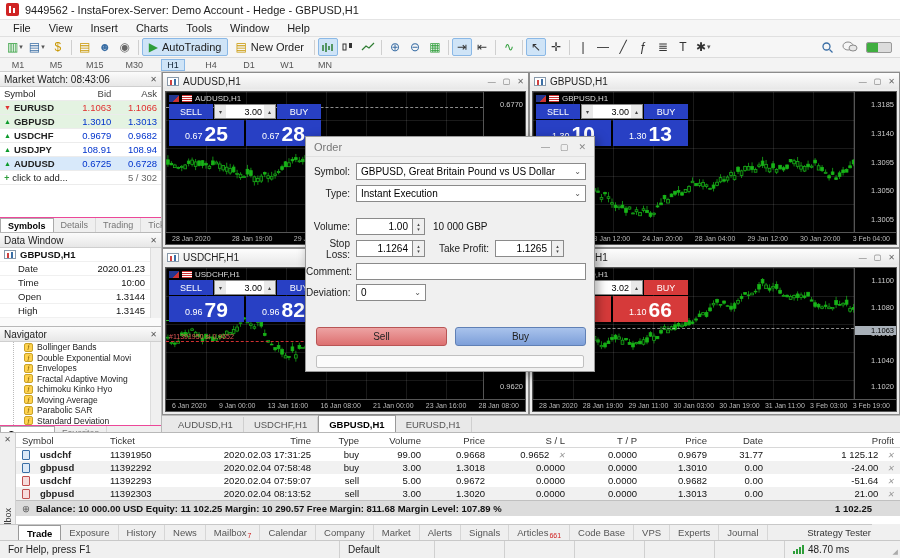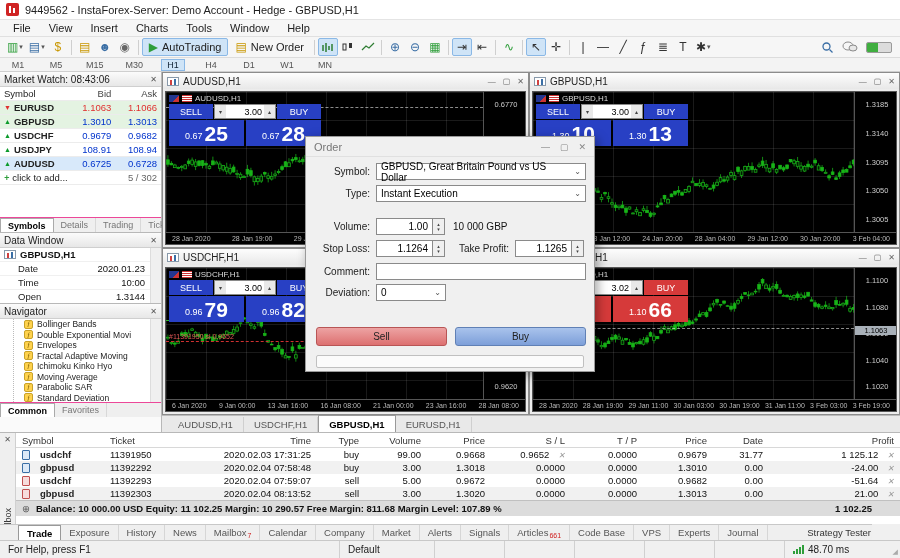--- a/index.html
+++ b/index.html
@@ -55,21 +55,21 @@
   .ptabs{position:absolute;bottom:0;left:0;right:0;height:15px;background:#efefef;border-top:1px solid #ec4899;display:flex;align-items:stretch;font-size:9px;color:#777}
   .ptab{padding:1px 7px;display:flex;align-items:center;border-right:1px solid #d8d8d8}
   .ptab.on{background:#fff;color:#000;border:1px solid #aaa;border-bottom:none;font-weight:bold}
   #mwatch{position:absolute;left:0;top:0;width:100%;height:160px;background:#fff}
   #dwin{position:absolute;left:0;top:160px;width:100%;height:86px;background:#fff;border-top:1px solid #b8b8b8}
   .dwrow{display:flex;height:14px;align-items:center;font-size:9.5px;border-bottom:1px solid #f0f0f0;padding:0 4px}
   .dwrow .lab{padding-left:14px;color:#222}
   .dwrow .val{margin-left:auto;padding-right:12px}
   .dwsym{font-weight:bold;display:flex;gap:4px;align-items:center;padding-left:4px}
   .sbar{position:absolute;right:0;top:15px;bottom:0;width:11px;background:#f0f0f0;border-left:1px solid #ddd;display:flex;flex-direction:column;justify-content:space-between;align-items:center;font-size:7px;color:#777;padding:1px 0}
-  #nav{position:absolute;left:0;top:231px;width:100%;height:114px;background:#fff;border-top:1px solid #b8b8b8}
+  #nav{position:absolute;left:0;top:254px;width:100%;height:114px;background:#fff;border-top:1px solid #b8b8b8}
   .navlist{position:absolute;top:15px;bottom:15px;left:0;right:11px;overflow:hidden;padding-left:24px}
   .navlist::before{content:"";position:absolute;left:13px;top:0;bottom:0;border-left:1px dotted #bbb}
   .navitem{display:flex;align-items:center;gap:4px;height:10.5px;font-size:8.5px;color:#222;white-space:nowrap}
   .fico{width:9px;height:9px;background:#ffd24d;border:1px solid #c8a22a;border-radius:2px;font-size:7px;font-style:italic;font-family:"Liberation Serif",serif;display:flex;align-items:center;justify-content:center;color:#7a5a00;flex:0 0 auto}
   .cwicon{width:12px;height:9px;background:#fff;border:1px solid #8899aa;position:relative;flex:0 0 auto}
   .cwicon::before{content:"";position:absolute;left:2px;top:2px;width:2px;height:5px;background:#d04040}
   .cwicon::after{content:"";position:absolute;left:6px;top:1px;width:2px;height:6px;background:#3a6ea5}
 
   
   #mdi{left:162px;top:72px;width:738px;height:343px;background:#9aa0a8}
@@ -80,21 +80,21 @@
   .w-br{left:367px;top:176px;width:371px;height:167px}
   .cwt{height:16px;display:flex;align-items:center;gap:4px;padding:0 4px;font-size:10px;color:#222;background:linear-gradient(#fdfdfd,#e8e8e8)}
   .cwb{margin-left:auto;display:flex;gap:7px;color:#666;font-size:8px;align-items:center}
   .cwc{flex:1;background:#000;margin:2px;display:flex;flex-direction:column;border:1px solid #555}
   .pw{flex:1;display:flex;min-height:0}
   .plot{flex:1;position:relative;background:#000;overflow:hidden;
     background-image:repeating-linear-gradient(to bottom,rgba(255,255,255,.10) 0 1px,transparent 1px 28px),
                      repeating-linear-gradient(to right,rgba(255,255,255,.10) 0 1px,transparent 1px 40px)}
   .plot svg{position:absolute;inset:0;width:100%;height:100%}
   .yaxis{width:42px;background:#000;border-left:1px solid #555;color:#ccc;font-size:7.5px;display:flex;flex-direction:column;justify-content:space-between;padding:8px 2px;position:relative}
-  .yaxis span{text-align:center;padding-left:3px}
+  .yaxis span{text-align:right;padding-left:3px}
   .xaxis{height:12px;background:#000;border-top:1px solid #555;color:#bbb;font-size:7px;display:flex;justify-content:space-between;align-items:center;padding:0 6px;white-space:nowrap;overflow:hidden}
   .minibar{position:absolute;left:3px;top:2px;display:flex;align-items:center;gap:3px;color:#ddd;font-size:8px;z-index:3}
   .flagA{width:10px;height:7px;background:linear-gradient(135deg,#23368f 60%,#c33 60%)}
   .flagB{width:10px;height:7px;background:repeating-linear-gradient(to bottom,#c33 0 1px,#fff 1px 2px)}
   .ocw{position:absolute;left:3px;top:12px;width:152px;z-index:3}
   .ocr1{display:flex;height:15px;gap:1px}
   .ocsell,.ocbuy{flex:1;background:#2840c4;color:#fff;font-size:9px;display:flex;align-items:center;justify-content:center}
   .ocvol{display:flex;align-items:stretch;background:#fff;border:1px solid #8a8a8a;width:62px}
   .ocvol .sp{width:11px;background:#e8e8e8;color:#444;font-size:6px;display:flex;align-items:center;justify-content:center}
   .ocvol .vv{flex:1;display:flex;align-items:center;justify-content:flex-end;padding-right:2px;font-size:9px;color:#000}
@@ -113,21 +113,21 @@
   
   #charttabs{left:162px;top:415px;width:738px;height:17px;background:#e9e9e9;border-top:1px solid #bbb;display:flex;align-items:flex-end;padding-left:6px;font-size:9.5px;color:#555}
   .ctab{padding:2px 10px;border-right:1px solid #cfcfcf;display:flex;align-items:center;height:15px}
   .ctab.on{background:#fff;border:1px solid #999;border-bottom:none;color:#000;font-weight:bold;height:17px}
 
   
   #dlg{left:305px;top:136px;width:290px;height:236px;background:#f0f0f0;border:1px solid #9a9a9a;box-shadow:3px 3px 10px rgba(0,0,0,.35);z-index:50}
   .dlgt{height:20px;display:flex;align-items:center;padding:0 8px;color:#777;font-size:11px;background:#f0f0f0;border-bottom:1px solid #e0e0e0}
   .dlgt .btns{margin-left:auto;display:flex;gap:10px;font-size:9px;color:#888}
   .frow{position:absolute;left:0;right:8px;height:17px;display:flex;align-items:center}
-  .flab{width:70px;text-align:right;padding-right:6px;color:#222;font-size:10px}
+  .flab{width:50px;text-align:right;padding-right:6px;color:#222;font-size:10px}
   .fld{height:17px;background:#fff;border:1px solid #8a8a8a;display:flex;align-items:center;padding:0 4px;font-size:10px;color:#000}
   .fld .arr{margin-left:auto;color:#555;font-size:8px}
   .spin{width:12px;height:17px;border:1px solid #8a8a8a;border-left:none;background:#efefef;display:flex;flex-direction:column;align-items:center;justify-content:center;font-size:5px;color:#444;line-height:5px}
   .num{justify-content:flex-end}
   .bigpx{position:absolute;left:0;right:0;top:159px;text-align:center;font-size:21px;color:#111}
   .dbtn{position:absolute;top:190px;height:19px;width:131px;border-radius:3px;display:flex;align-items:center;justify-content:center;font-size:10px;color:#222;border:1px solid}
   .dsell{left:10px;background:linear-gradient(#eda3a3,#dd7070);border-color:#b85555}
   .dbuy{left:149px;background:linear-gradient(#a9c3ec,#7d9fd9);border-color:#6080b5}
   .dprog{position:absolute;left:10px;right:10px;top:218px;height:13px;background:#fbfbfb;border:1px solid #c0c0c0;border-radius:2px}
 

